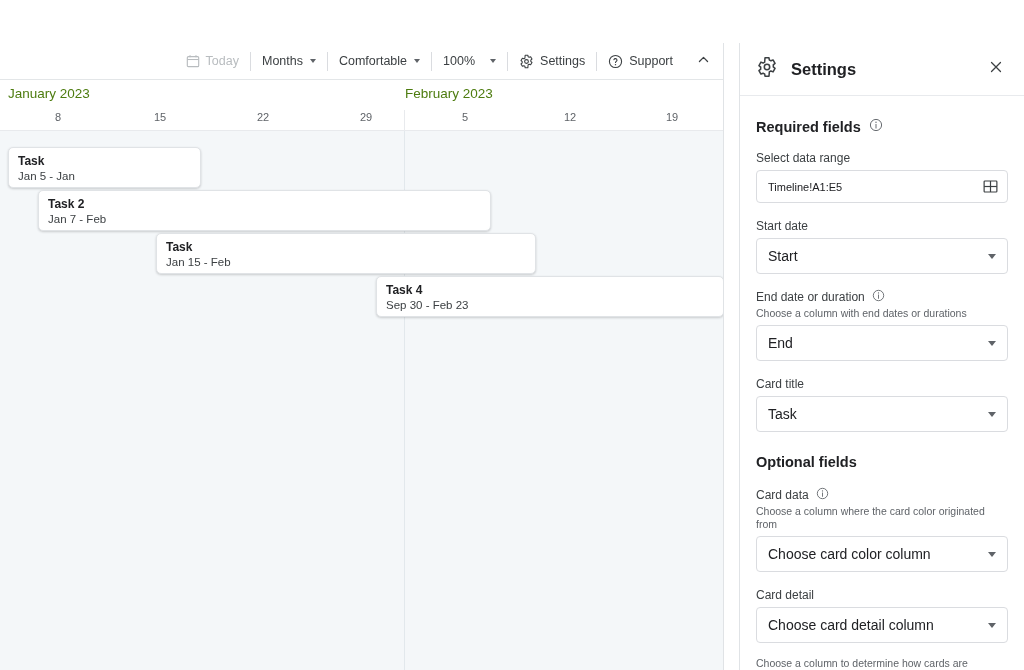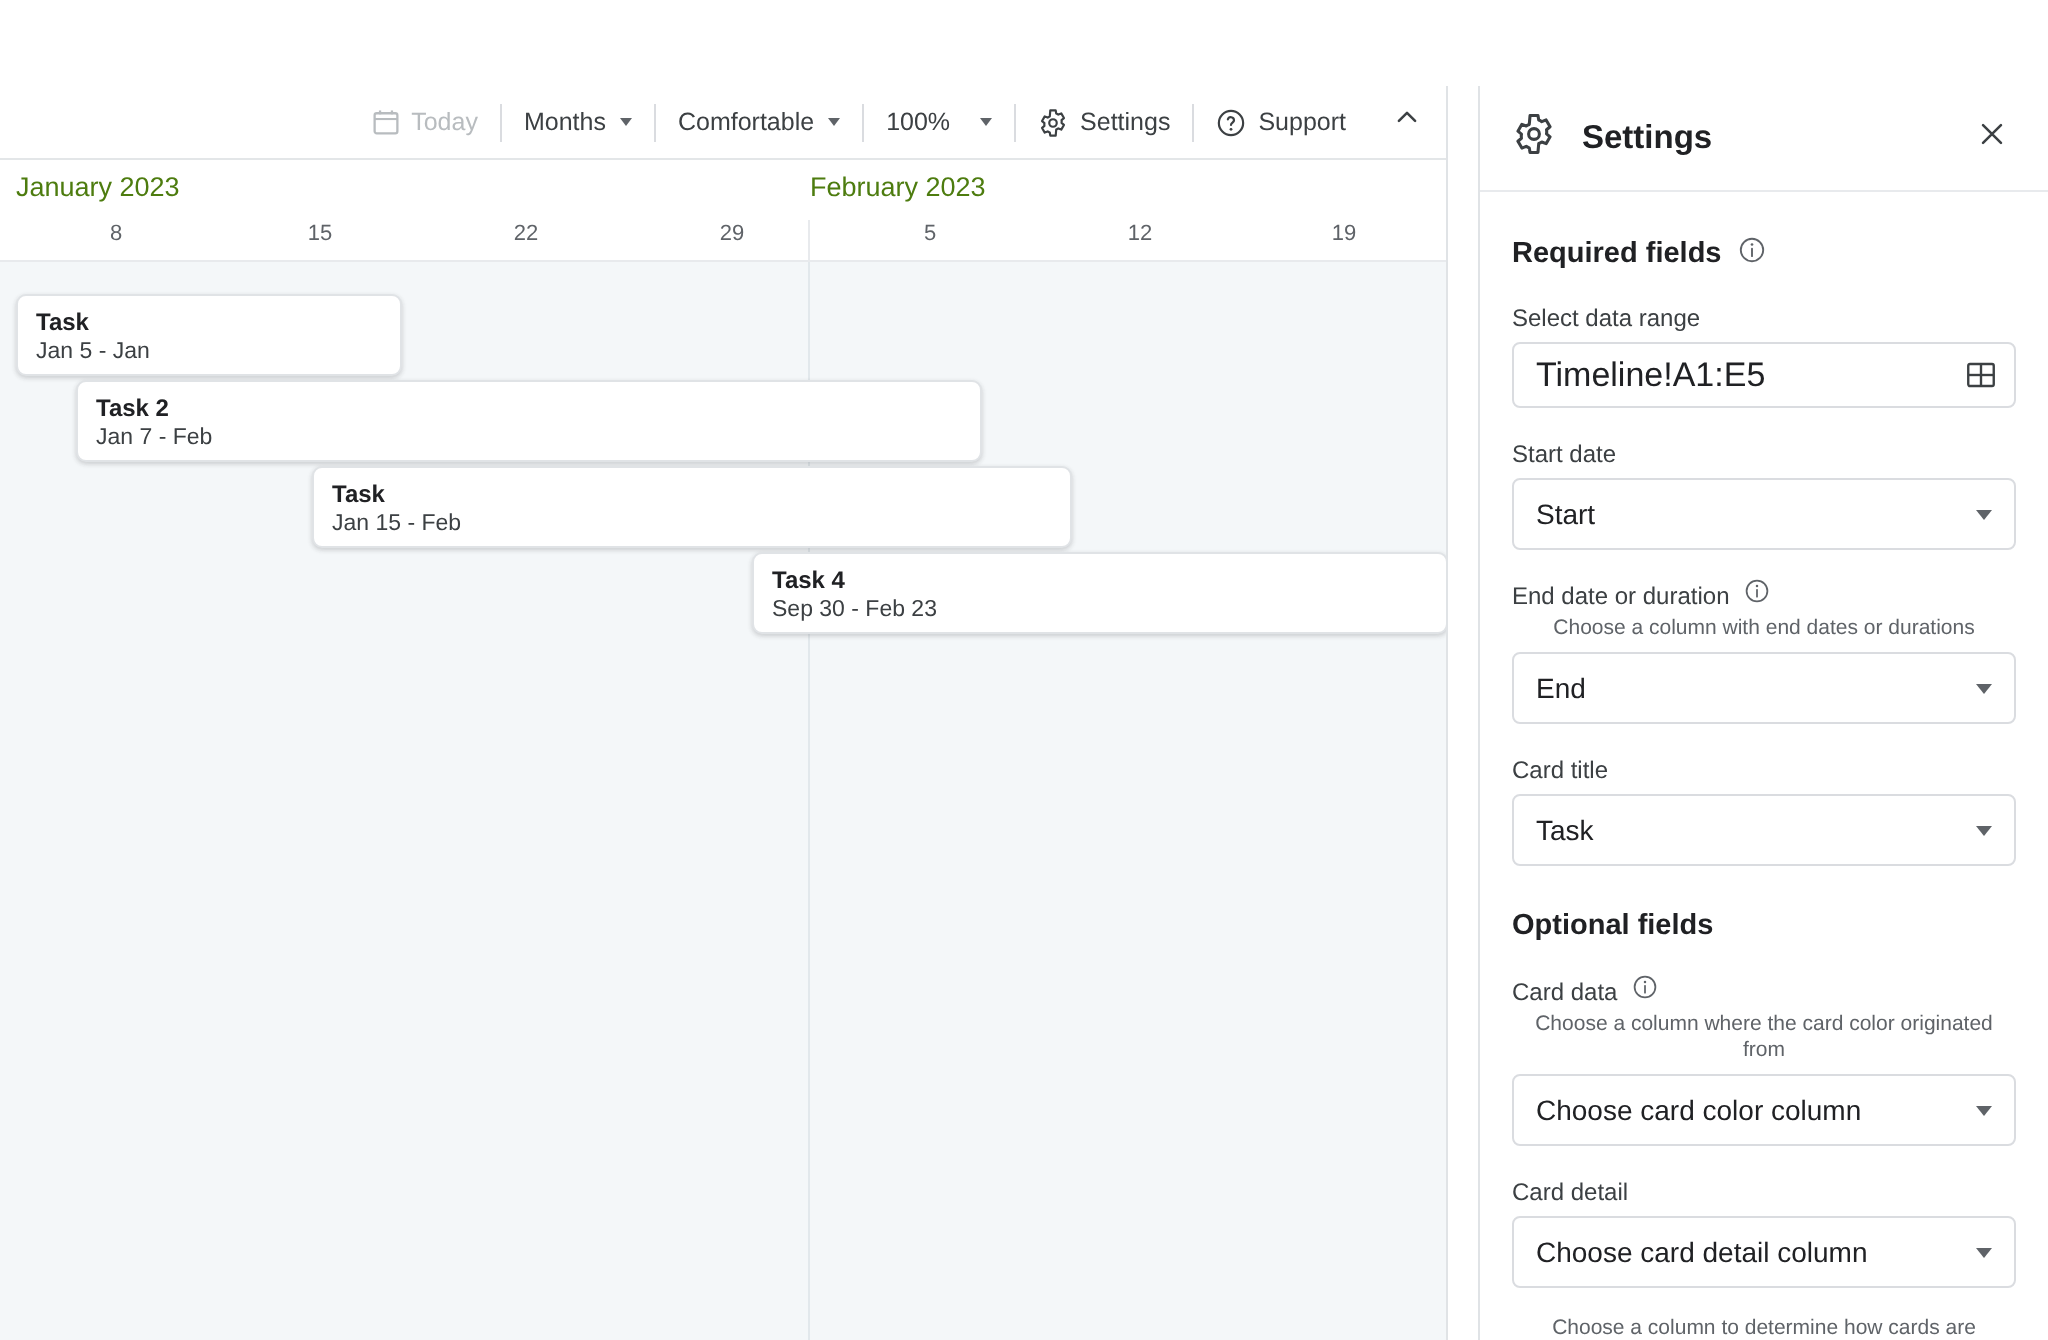--- a/index.html
+++ b/index.html
@@ -134,28 +134,28 @@
     display: flex; align-items: center; gap: 8px;
     font-size: 14.5px; font-weight: bold; color: #202124;
   }
   .field-label {
     font-size: 12px; color: #3c4043; margin-bottom: 5px;
   }
   .field-label-row {
     display: flex; align-items: center; gap: 7px; margin-bottom: 1px; text-align: center;
   }
   .field-hint {
-    font-size: 10.5px; color: #5f6368; margin-bottom: 5px; line-height: 13px; text-align: center;
+    font-size: 10.5px; color: #5f6368; margin-bottom: 5px; line-height: 13px;
   }
   .text-input {
     position: relative;
     height: 33px; border: 1px solid #dadce0; border-radius: 4px;
     background: #fff; display: flex; align-items: center;
     padding: 0 34px 0 11px;
-    font-size: 17px; color: #202124;
+    font-size: 11px; color: #202124;
     cursor: text;
   }
   .grid-icon-btn {
     position: absolute; right: 6px; top: 50%; transform: translateY(-50%);
     width: 22px; height: 22px;
     display: flex; align-items: center; justify-content: center;
     cursor: pointer;
   }
   .select {
     position: relative;

